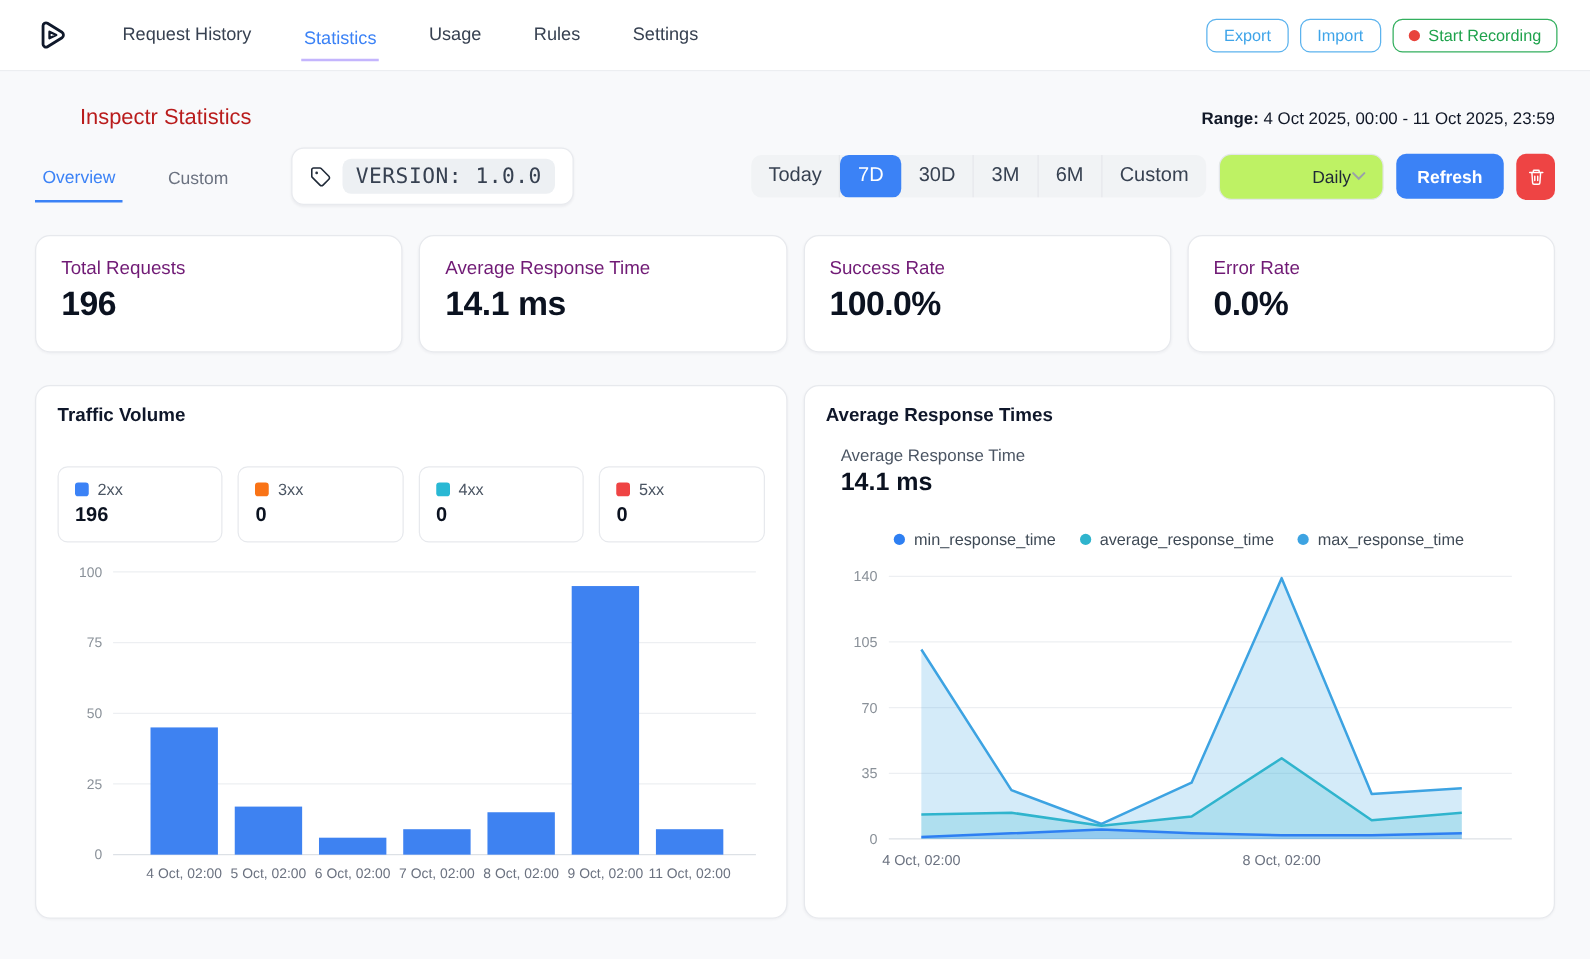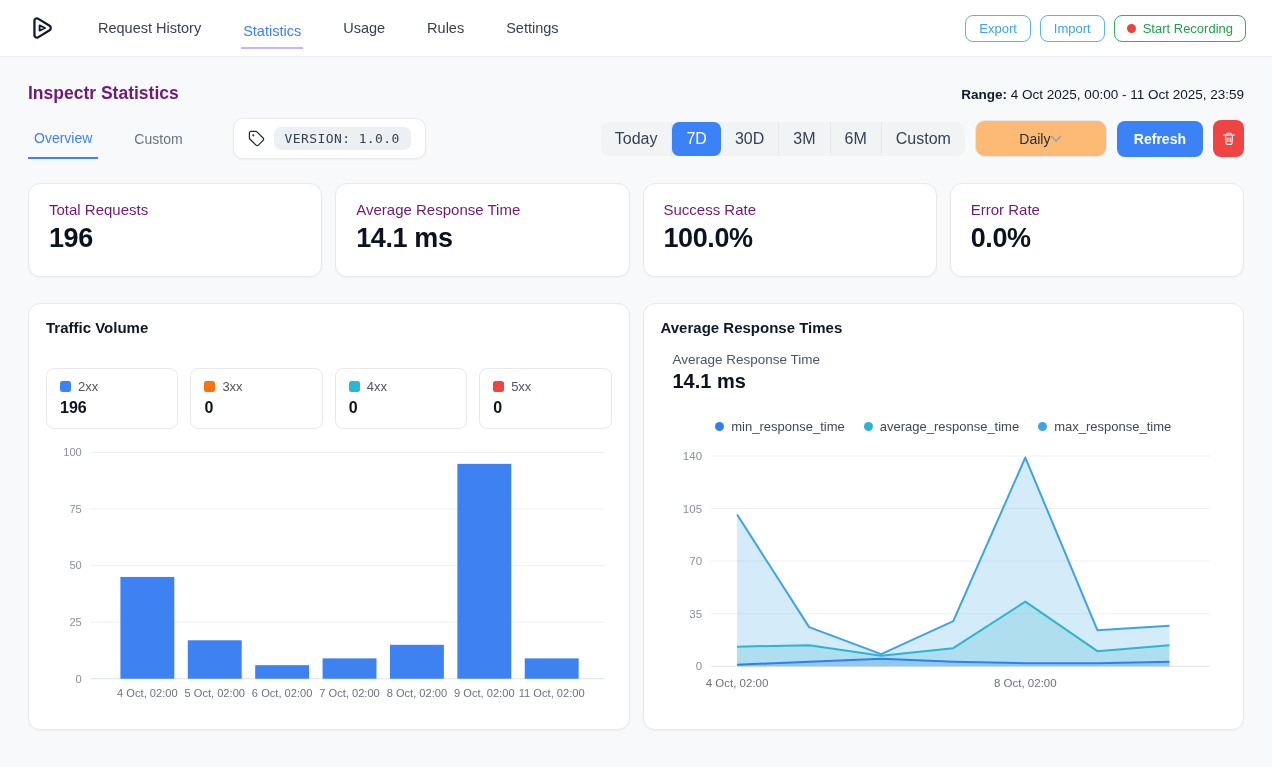--- a/index.html
+++ b/index.html
@@ -28,56 +28,56 @@
     padding: 5px 12px; border-radius: 8px; cursor: pointer; font-family: inherit;
     display: inline-flex; align-items: center; gap: 7px;
   }
   .rec-dot { width: 9px; height: 9px; border-radius: 50%; background: #e8443c; display: inline-block; }
 
   
   .page-header {
     display: flex; justify-content: space-between; align-items: baseline;
     padding: 26px 28px 0 28px;
   }
-  .page-title { font-size: 17.5px; font-weight: 700; color: #701a75; }
+  .page-title { font-size: 17.5px; font-weight: 400; color: #b91c1c; margin-left: 36px; }
   .range-text { font-size: 13.5px; color: #111827; }
   .range-text b { font-weight: 700; }
 
   
   .tab-row {
     display: flex; justify-content: space-between; align-items: center;
     padding: 0 28px; margin-top: 14px;
   }
   .tabs-left { display: flex; align-items: center; }
   .tab { font-size: 14px; padding: 12px 6px 11px; margin-right: 30px; color: #6b7280; cursor: pointer; }
   .tab.active { color: #3b82f6; border-bottom: 2px solid #3b82f6; font-weight: 500; }
   .version-card {
     display: flex; align-items: center; gap: 9px;
     background: #fff; border: 1px solid #e8eaee; border-radius: 10px;
     box-shadow: 0 1px 2px rgba(16,24,40,.05);
     padding: 8px 14px; margin-left: 14px;
   }
   .version-pill {
     background: #edf0f3; border-radius: 7px; padding: 4px 11px;
-    font-family: "DejaVu Sans Mono", monospace; font-size: 13px; color: #374151;
+    font-family: "DejaVu Sans Mono", monospace; font-size: 17px; color: #374151;
     letter-spacing: .4px;
   }
   .controls-right { display: flex; align-items: center; gap: 10px; }
   .segmented {
     display: flex; background: #f1f3f5; border-radius: 8px; overflow: hidden;
   }
   .seg {
     border: none; background: transparent; font-family: inherit; font-size: 16px;
     color: #374151; padding: 8px 14px; cursor: pointer; border-right: 1px solid #e6e8eb;
   }
   .seg:last-child { border-right: none; }
   .seg.active { background: #3b82f6; color: #fff; border-radius: 7px; border-right: none; }
   .select-box {
-    width: 132px; height: 37px; background: #fdba74; border: 1px solid #e3e6ea;
-    border-radius: 10px; display: flex; align-items: center; justify-content: center;
+    width: 132px; height: 37px; background: #bef264; border: 1px solid #e3e6ea;
+    border-radius: 10px; display: flex; align-items: center; justify-content: flex-end;
     padding: 0 13px; font-size: 14px; color: #1f2937; cursor: pointer;
   }
   .btn-primary {
     background: #3b82f6; color: #fff; border: none; border-radius: 8px;
     font-family: inherit; font-size: 14px; font-weight: 600; padding: 10px 17px; cursor: pointer;
   }
   .btn-danger {
     background: #ee4444; border: none; border-radius: 8px; width: 31px; height: 37px;
     display: flex; align-items: center; justify-content: center; cursor: pointer;
   }

